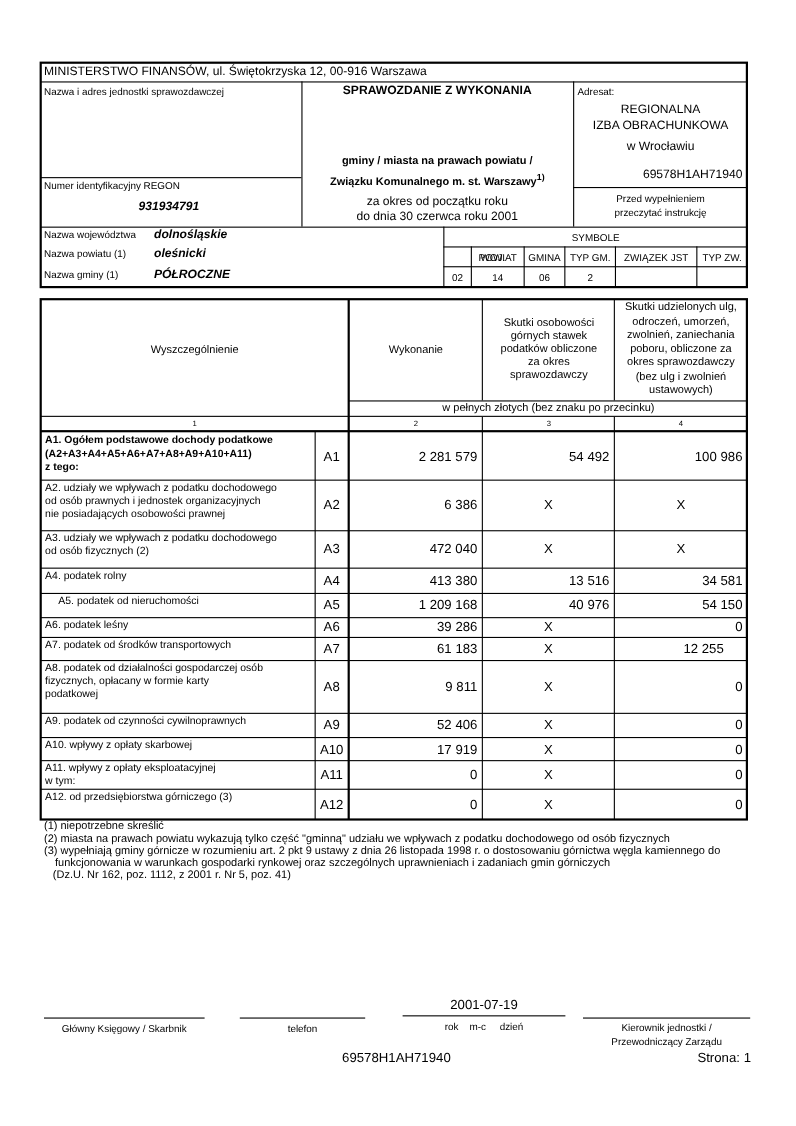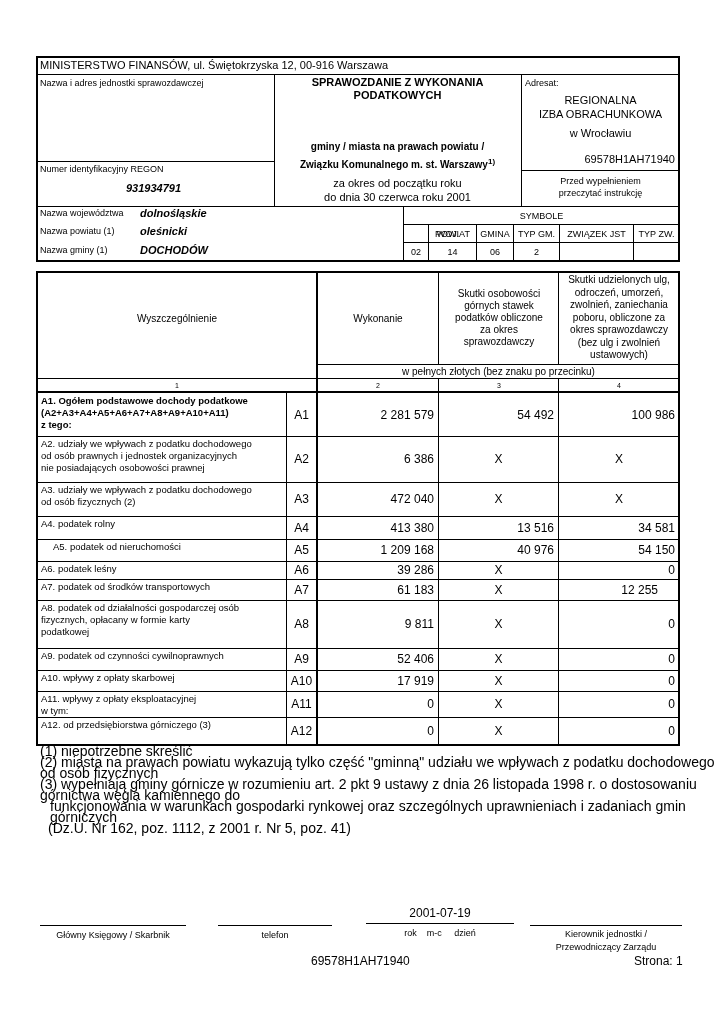--- a/index.html
+++ b/index.html
@@ -33,21 +33,20 @@
 <div class="hline" style="left:37px; top:74px; width:642px;"></div>
 
 <div class="abs t9" style="left:40px; top:78px;">Nazwa i adres jednostki sprawozdawczej</div>
 <div class="vline" style="left:274px; top:74px; height:132px;"></div>
 <div class="hline" style="left:37px; top:161px; width:237px;"></div>
 <div class="abs t9" style="left:40px; top:164px;">Numer identyfikacyjny REGON</div>
 <div class="abs t11 bold ital" style="left:126px; top:182px;">931934791</div>
 
 <div class="abs center bold t11" style="left:275px; top:76px; width:245px; line-height:13px;">
   <div>SPRAWOZDANIE Z WYKONANIA</div>
-  <div>PODATKOWYCH</div>
 </div>
 <div class="abs center bold t10" style="left:275px; top:139px; width:245px; line-height:15px;">
   <div>gminy / miasta na prawach powiatu /</div>
   <div><span>Związku Komunalnego m. st. Warszawy</span><sup>1)</sup></div>
 </div>
 <div class="abs center t11" style="left:275px; top:176px; width:245px; line-height:14px;">
   <div>za okres od początku roku</div>
   <div>do dnia 30 czerwca roku 2001</div>
 </div>
 
@@ -64,21 +63,21 @@
   <div>Przed wypełnieniem</div>
   <div>przeczytać instrukcję</div>
 </div>
 
 <div class="hline" style="left:37px; top:206px; width:642px;"></div>
 <div class="abs t9" style="left:40px; top:208px;">Nazwa województwa</div>
 <div class="abs t11 bold ital" style="left:140px; top:207px;">dolnośląskie</div>
 <div class="abs t9" style="left:40px; top:226px;">Nazwa powiatu (1)</div>
 <div class="abs t11 bold ital" style="left:140px; top:225px;">oleśnicki</div>
 <div class="abs t9" style="left:40px; top:245px;">Nazwa gminy (1)</div>
-<div class="abs t11 bold ital" style="left:140px; top:244px;">DOCHODÓW</div>
+<div class="abs t11 bold ital" style="left:140px; top:244px;">PÓŁROCZNE</div>
 
 <div class="vline" style="left:403px; top:206px; height:55px;"></div>
 <div class="abs center t9" style="left:404px; top:211px; width:275px;">SYMBOLE</div>
 <div class="hline" style="left:403px; top:224px; width:276px;"></div>
 <div class="hline" style="left:403px; top:242px; width:276px;"></div>
 <div class="vline" style="left:428px; top:224px; height:37px;"></div>
 <div class="vline" style="left:476px; top:224px; height:37px;"></div>
 <div class="vline" style="left:513px; top:224px; height:37px;"></div>
 <div class="vline" style="left:559px; top:224px; height:37px;"></div>
 <div class="vline" style="left:633px; top:224px; height:37px;"></div>
@@ -197,21 +196,21 @@
     <div class="cell c t12" style="left:439px; top:691px; width:119px; height:26px;">X</div>
     <div class="cell r t12" style="left:559px; top:691px; width:120px; height:26px;">0</div>
     <div class="hline" style="left:37px; top:717px; width:642px;"></div>
     <div class="desc" style="left:41px; top:719px; width:244px; white-space:pre-line; ">A12. od przedsiębiorstwa górniczego (3)</div>
     <div class="cell c t12" style="left:287px; top:717px; width:29px; height:28px;">A12</div>
     <div class="cell r t12" style="left:318px; top:717px; width:120px; height:28px;">0</div>
     <div class="cell c t12" style="left:439px; top:717px; width:119px; height:28px;">X</div>
     <div class="cell r t12" style="left:559px; top:717px; width:120px; height:28px;">0</div>
   </div>
 
-<div class="abs" style="left:40px; top:746px; font-size:14px; line-height:11px;">
+<div class="abs" style="left:40px; top:746px; font-size:10px; line-height:11px;">
   <div>(1)  niepotrzebne skreślić</div>
   <div>(2)  miasta na prawach powiatu wykazują tylko część "gminną" udziału we wpływach z podatku dochodowego od osób fizycznych</div>
   <div>(3)  wypełniają gminy górnicze w rozumieniu art. 2 pkt 9 ustawy z dnia 26 listopada 1998 r. o dostosowaniu górnictwa węgla kamiennego do</div>
   <div style="padding-left:10px;">funkcjonowania w warunkach gospodarki rynkowej oraz szczególnych uprawnieniach i zadaniach gmin górniczych</div>
   <div style="padding-left:8px;">(Dz.U. Nr 162, poz. 1112, z 2001 r.  Nr 5, poz. 41)</div>
 </div>
 
 <div class="hline" style="left:40px; top:925px; width:146px;"></div>
 <div class="abs center t9" style="left:40px; top:930px; width:146px;">Główny Księgowy / Skarbnik</div>
 

